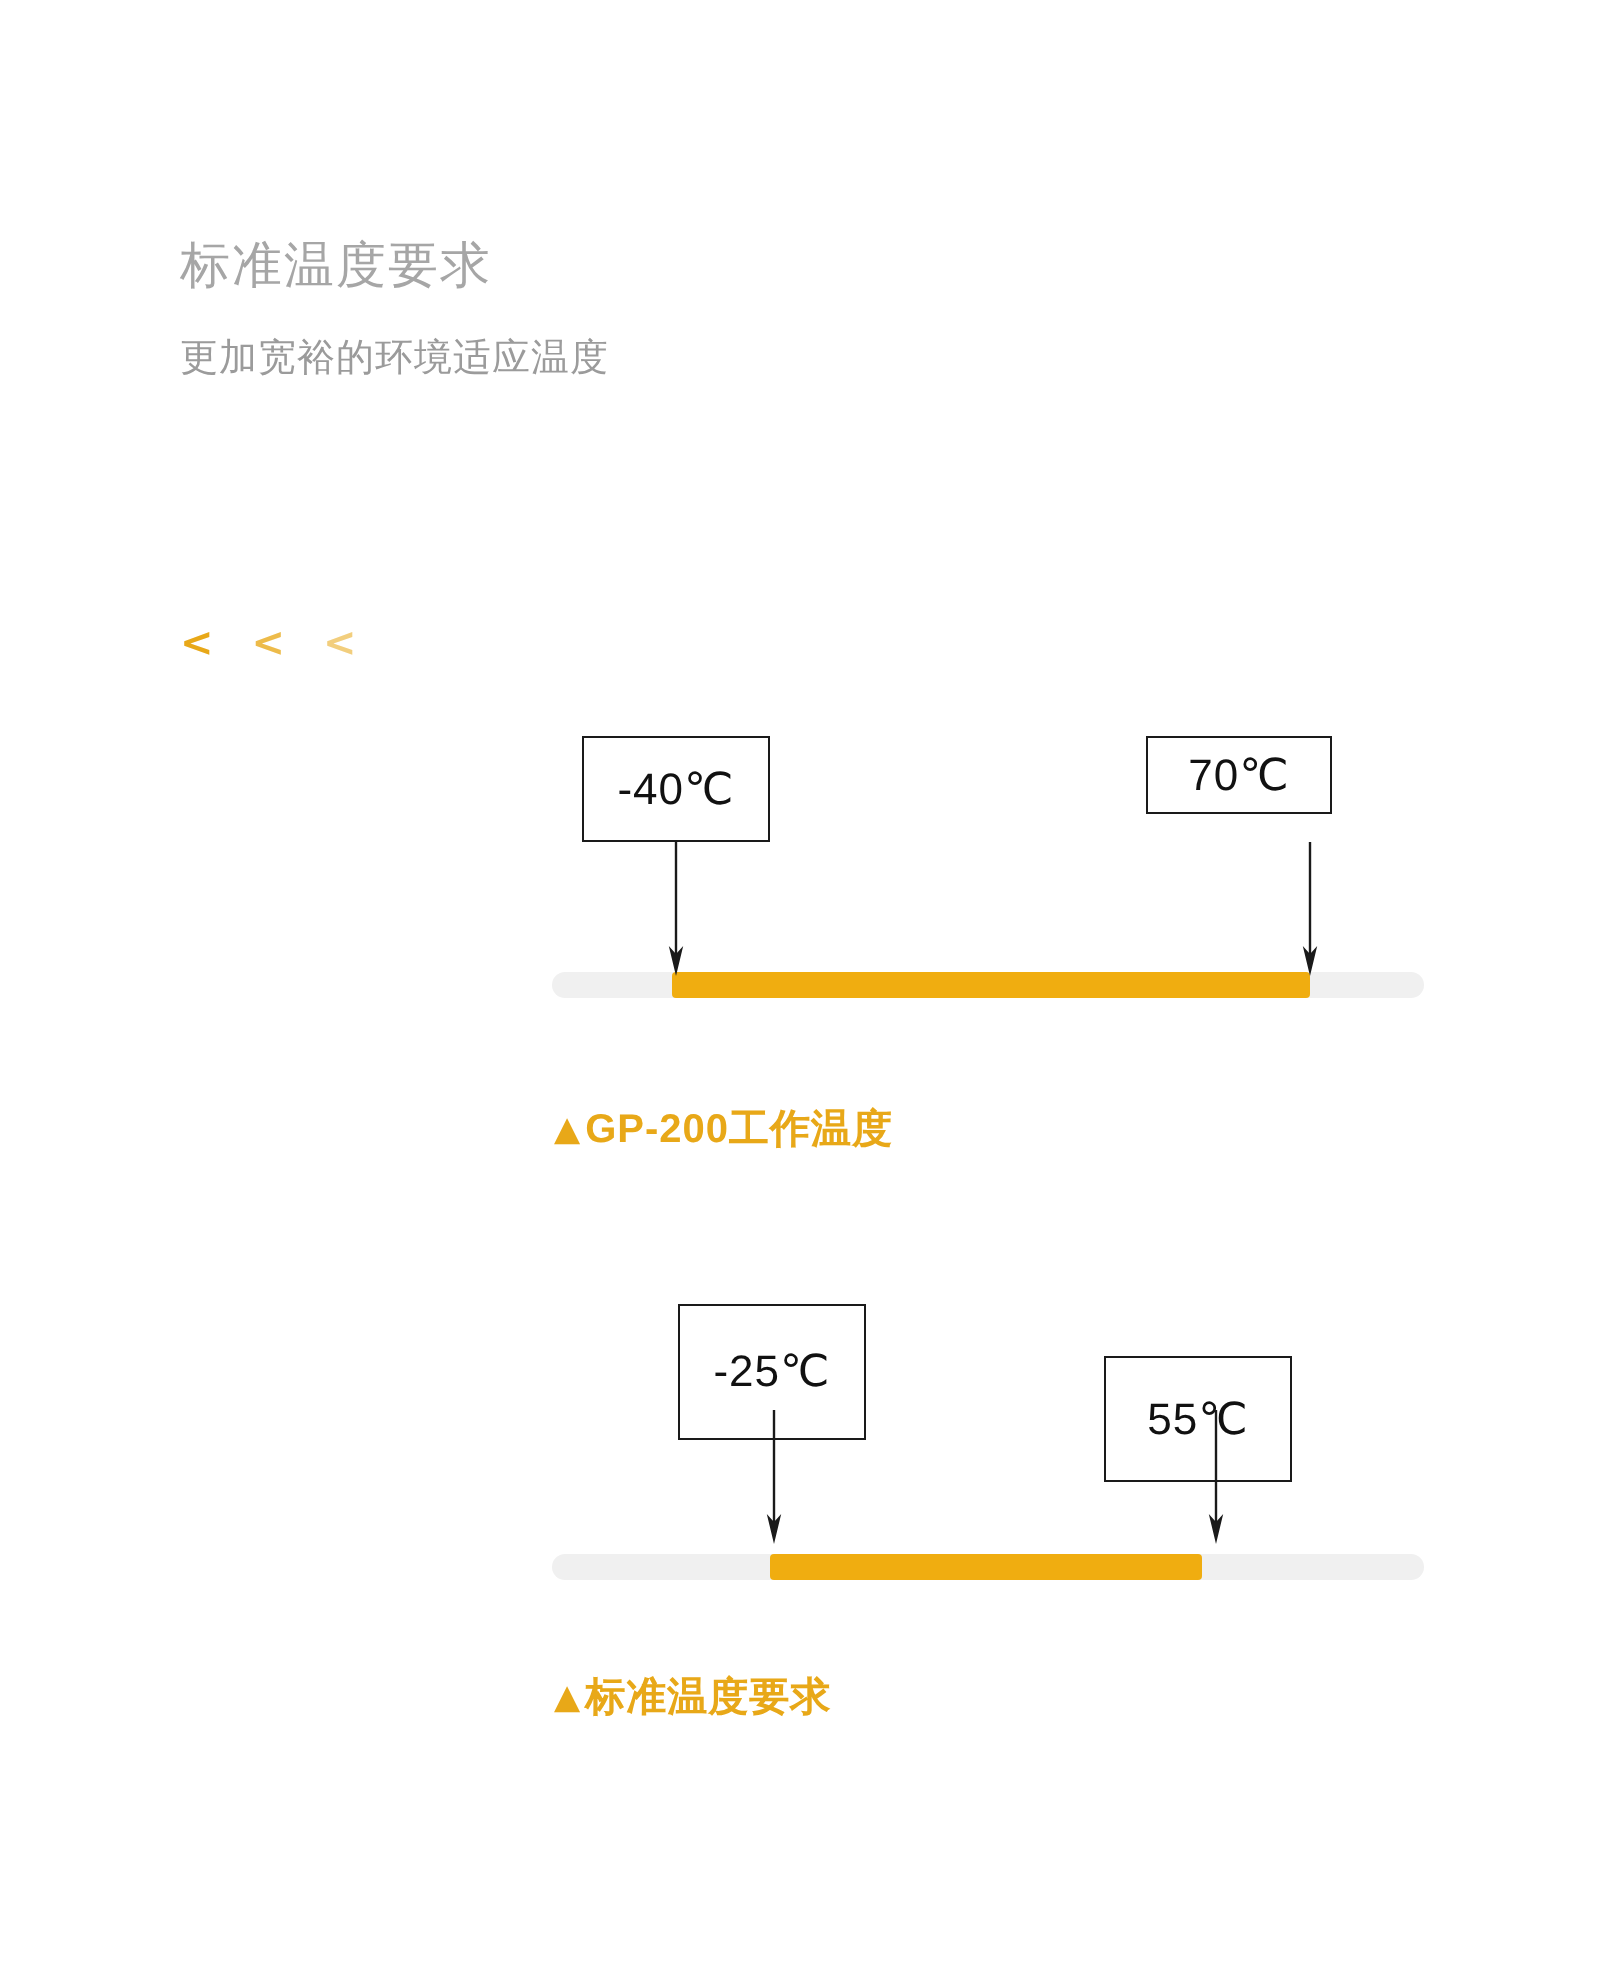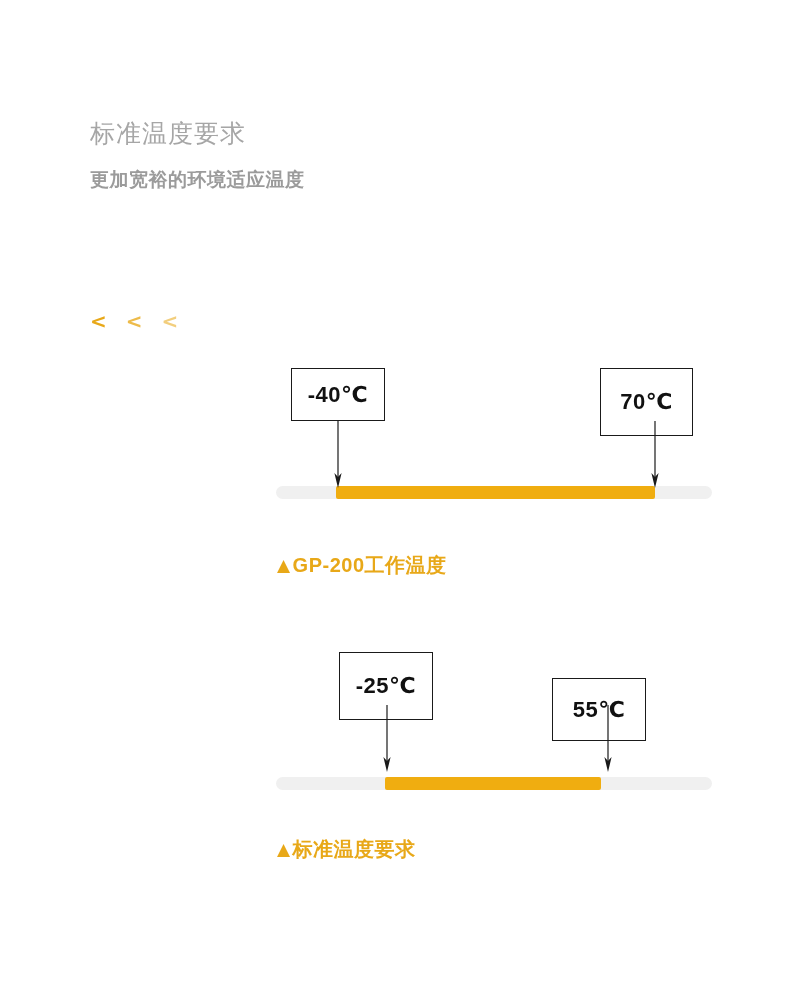--- a/index.html
+++ b/index.html
@@ -38,21 +38,21 @@
     color: #a6a6a6;
     font-weight: 400;
     letter-spacing: 1px;
     margin: 22px 0 0 2px;
     white-space: nowrap;
   }
   .subtitle-2 {
     font-size: 19px;
     line-height: 1.2;
     color: #9b9b9b;
-    font-weight: 700;
+    font-weight: 400;
     letter-spacing: 0.5px;
     margin: 21px 0 0 2px;
     white-space: nowrap;
   }
 
   
   .chevrons {
     position: absolute;
     left: 90px;
     top: 311px;
@@ -102,21 +102,21 @@
     position: absolute;
     border: 1.6px solid #1a1a1a;
     background: #ffffff;
     box-sizing: border-box;
     display: flex;
     align-items: center;
     justify-content: center;
   }
   .marker-box .marker-text {
     font-size: 22px;
-    font-weight: 700;
+    font-weight: 400;
     color: #111111;
     letter-spacing: 0.5px;
     line-height: 1;
     white-space: nowrap;
   }
   .stem {
     position: absolute;
     width: 14px;
   }
 
@@ -162,21 +162,21 @@
     <div class="marker-box" style="left:291px; top:368px; width:94px; height:53px;">
       <span class="marker-text">-40℃</span>
     </div>
     <svg class="stem" style="left:331px; top:421px;" width="14" height="68" viewBox="0 0 14 68">
       <line x1="7" y1="0" x2="7" y2="60" stroke="#1a1a1a" stroke-width="1.2"></line>
       <polygon points="7,67 3.4,52 7,56 10.6,52" fill="#1a1a1a"></polygon>
     </svg>
   </div>
 
   <div class="marker">
-    <div class="marker-box" style="left:600px; top:368px; width:93px; height:68px;">
+    <div class="marker-box" style="left:573px; top:368px; width:93px; height:39px;">
       <span class="marker-text">70℃</span>
     </div>
     <svg class="stem" style="left:648px; top:421px;" width="14" height="68" viewBox="0 0 14 68">
       <line x1="7" y1="0" x2="7" y2="60" stroke="#1a1a1a" stroke-width="1.2"></line>
       <polygon points="7,67 3.4,52 7,56 10.6,52" fill="#1a1a1a"></polygon>
     </svg>
   </div>
 
   <div class="caption" style="left:277px; top:555px;">
     <span class="tri">▲</span>

